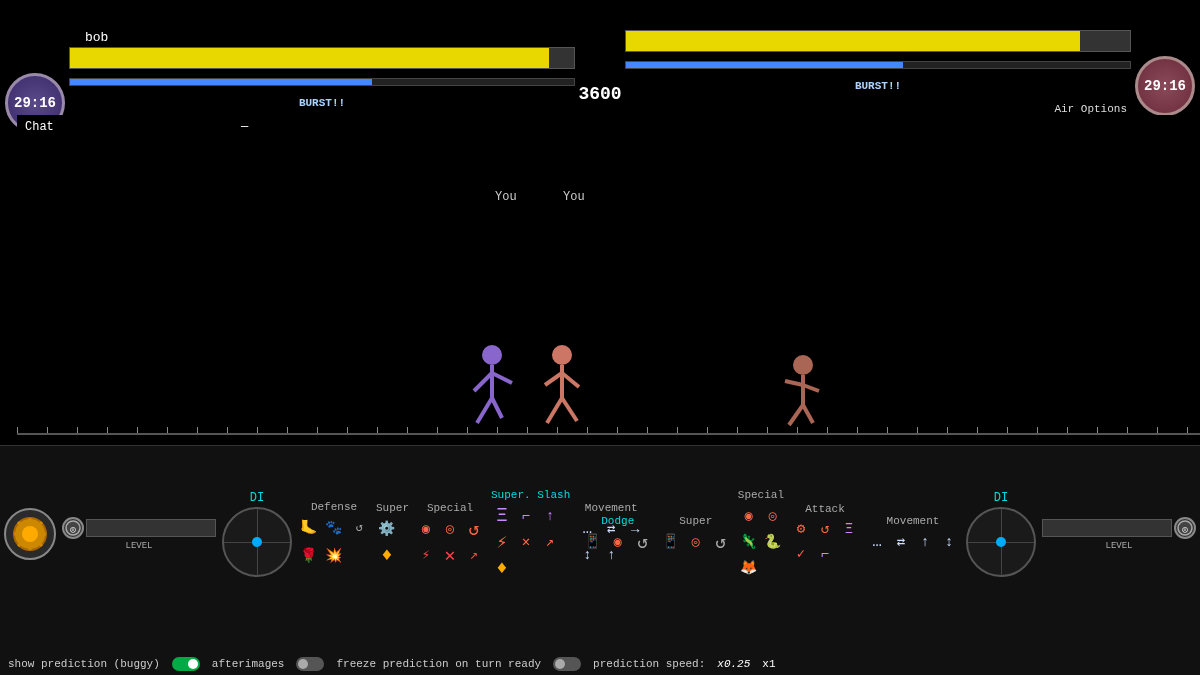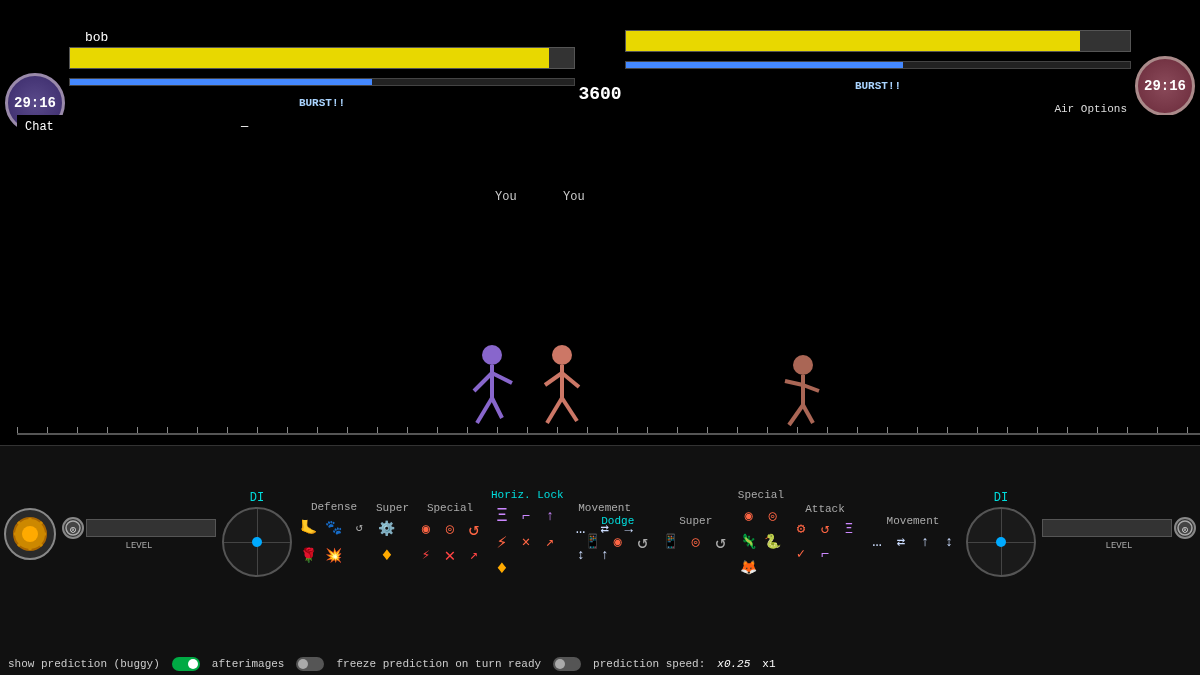--- a/index.html
+++ b/index.html
@@ -596,21 +596,21 @@
           <div class="game-icon" style="color:#ff6644;font-size:18px;">↺</div>
         </div>
         <div style="display:flex;gap:2px;">
           <div class="game-icon" style="color:#ff4444;">⚡</div>
           <div class="game-icon" style="color:#ff4444;font-size:18px;">✕</div>
           <div class="game-icon" style="color:#ff4444;">↗</div>
         </div>
       </div>
 
       <div style="display:flex;flex-direction:column;gap:4px;">
-        <div style="font-size:11px;color:#00dddd;text-align:center;">Horiz. Lock</div>
+        <div style="font-size:11px;color:#00dddd;text-align:center;">Super. Slash</div>
         <div style="display:flex;gap:2px;">
           <div class="game-icon" style="color:#cc88ff;font-size:20px;">Ξ</div>
           <div class="game-icon" style="color:#cc88ff;">⌐</div>
           <div class="game-icon" style="color:#cc88ff;">↑</div>
         </div>
         <div style="display:flex;gap:2px;">
           <div class="game-icon" style="color:#ff6644;font-size:18px;">⚡</div>
           <div class="game-icon" style="color:#ff6644;">✕</div>
           <div class="game-icon" style="color:#ff6644;">↗</div>
         </div>

